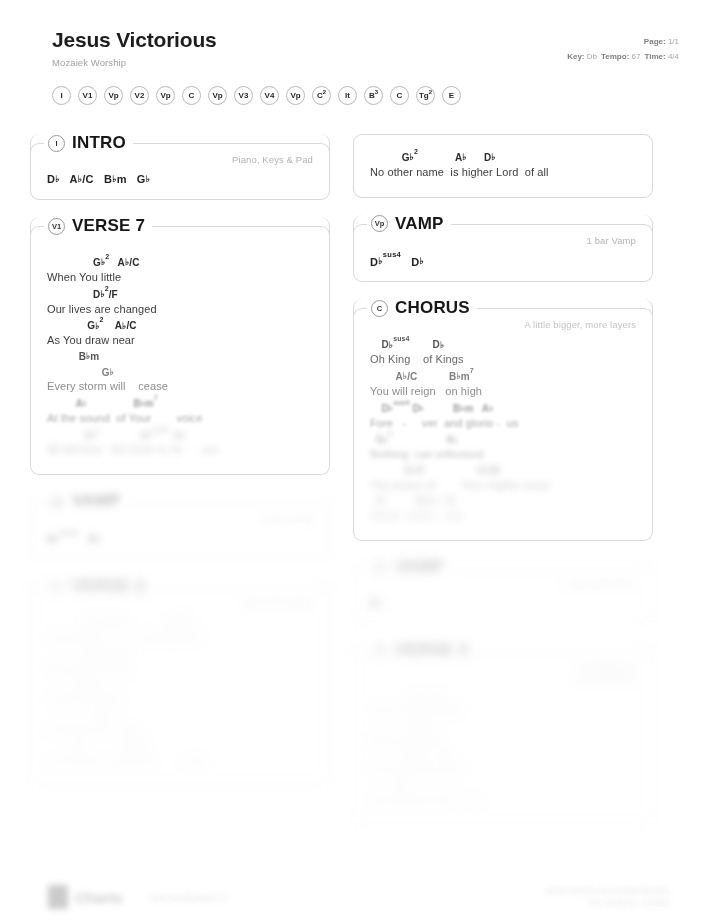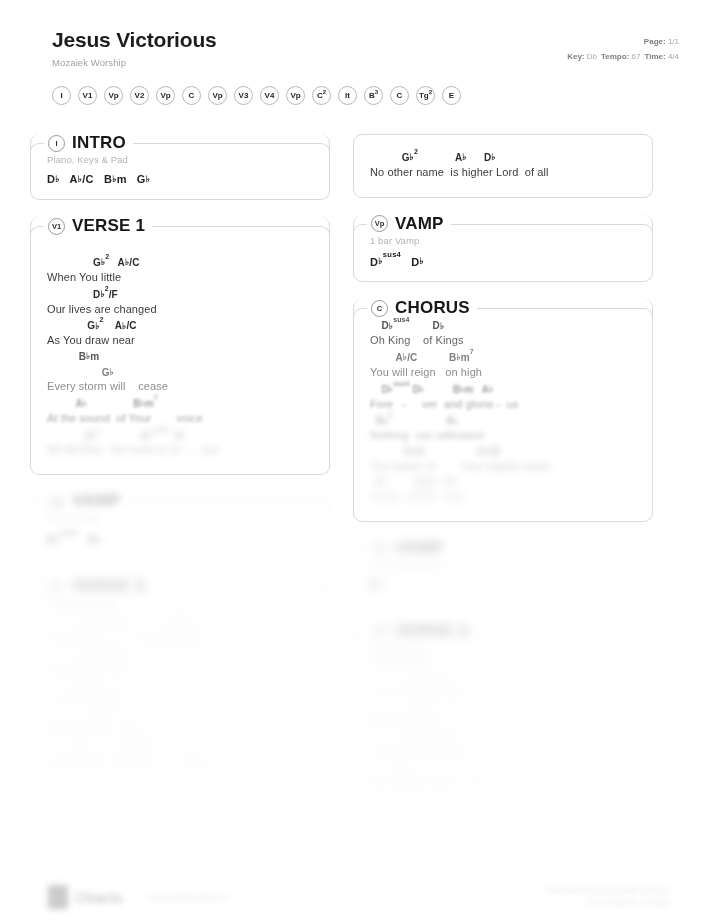--- a/index.html
+++ b/index.html
@@ -80,21 +80,21 @@
   .topline .l{ position:absolute; left:0; top:0; height:1px; background:#d9d9d9; }
   .topline .r{ position:absolute; right:0; top:0; height:1px; background:#d9d9d9; }
   .topline .lc{ position:absolute; left:0; top:0; width:10px; height:10px;
     border-left:1px solid #d9d9d9; border-top:1px solid #d9d9d9;
     border-top-left-radius:9px; }
   .topline .rc{ position:absolute; right:0; top:0; width:10px; height:10px;
     border-right:1px solid #d9d9d9; border-top:1px solid #d9d9d9;
     border-top-right-radius:9px; }
 
   .sec-note{
-    text-align:left; font-size:9.5px; color:#b4b4b4; margin-bottom:7px;
+    text-align:right; font-size:9.5px; color:#b4b4b4; margin-bottom:7px;
     letter-spacing:0.1px; min-height:12px;
   }
 
   
   .line{ margin-bottom:3px; }
   .chordrow{
     font-size:10px; font-weight:bold; color:#2a2a2a; white-space:pre;
     line-height:1.25; letter-spacing:0.1px;
     font-family:"Liberation Sans", sans-serif;
   }
@@ -197,21 +197,21 @@
             <div class="lc"></div>
             <div class="l" style="left:10px;width:4px;"></div>
             <div class="r" style="left:89px;right:10px;"></div>
             <div class="rc"></div>
           </div>
         </div>
 
       <div class="sec">
         <div class="sec-head">
           <div class="sec-badge">V1</div>
-          <div class="sec-title">VERSE 1</div>
+          <div class="sec-title">VERSE 7</div>
         </div>
         <div class="sec-body" style="border-top: none;">
           <div class="sec-note"></div>
           <div class="lines">
               <div class="line f0">
                 <div class="chordrow">                G<span class="flat">♭</span><sup>2</sup>   A<span class="flat">♭</span>/C</div>
                 <div class="lyricrow">When You little</div>
               </div>
               <div class="line f0">
                 <div class="chordrow">                D<span class="flat">♭</span><sup>2</sup>/F</div>
@@ -332,20 +332,21 @@
             <div class="rc"></div>
           </div>
         </div>
 
       <div class="sec">
         <div class="sec-head">
           <div class="sec-badge">C</div>
           <div class="sec-title">CHORUS</div>
         </div>
         <div class="sec-body" style="border-top: none;">
+          <div class="sec-note f1">A little bigger, more layers</div>
           <div class="lines">
               <div class="line f1">
                 <div class="chordrow">    D<span class="flat">♭</span><sup>sus4</sup>        D<span class="flat">♭</span></div>
                 <div class="lyricrow">Oh King    of Kings</div>
               </div>
               <div class="line f2">
                 <div class="chordrow">         A<span class="flat">♭</span>/C           B<span class="flat">♭</span>m<sup>7</sup></div>
                 <div class="lyricrow">You will reign   on high</div>
               </div>
               <div class="line f3">

